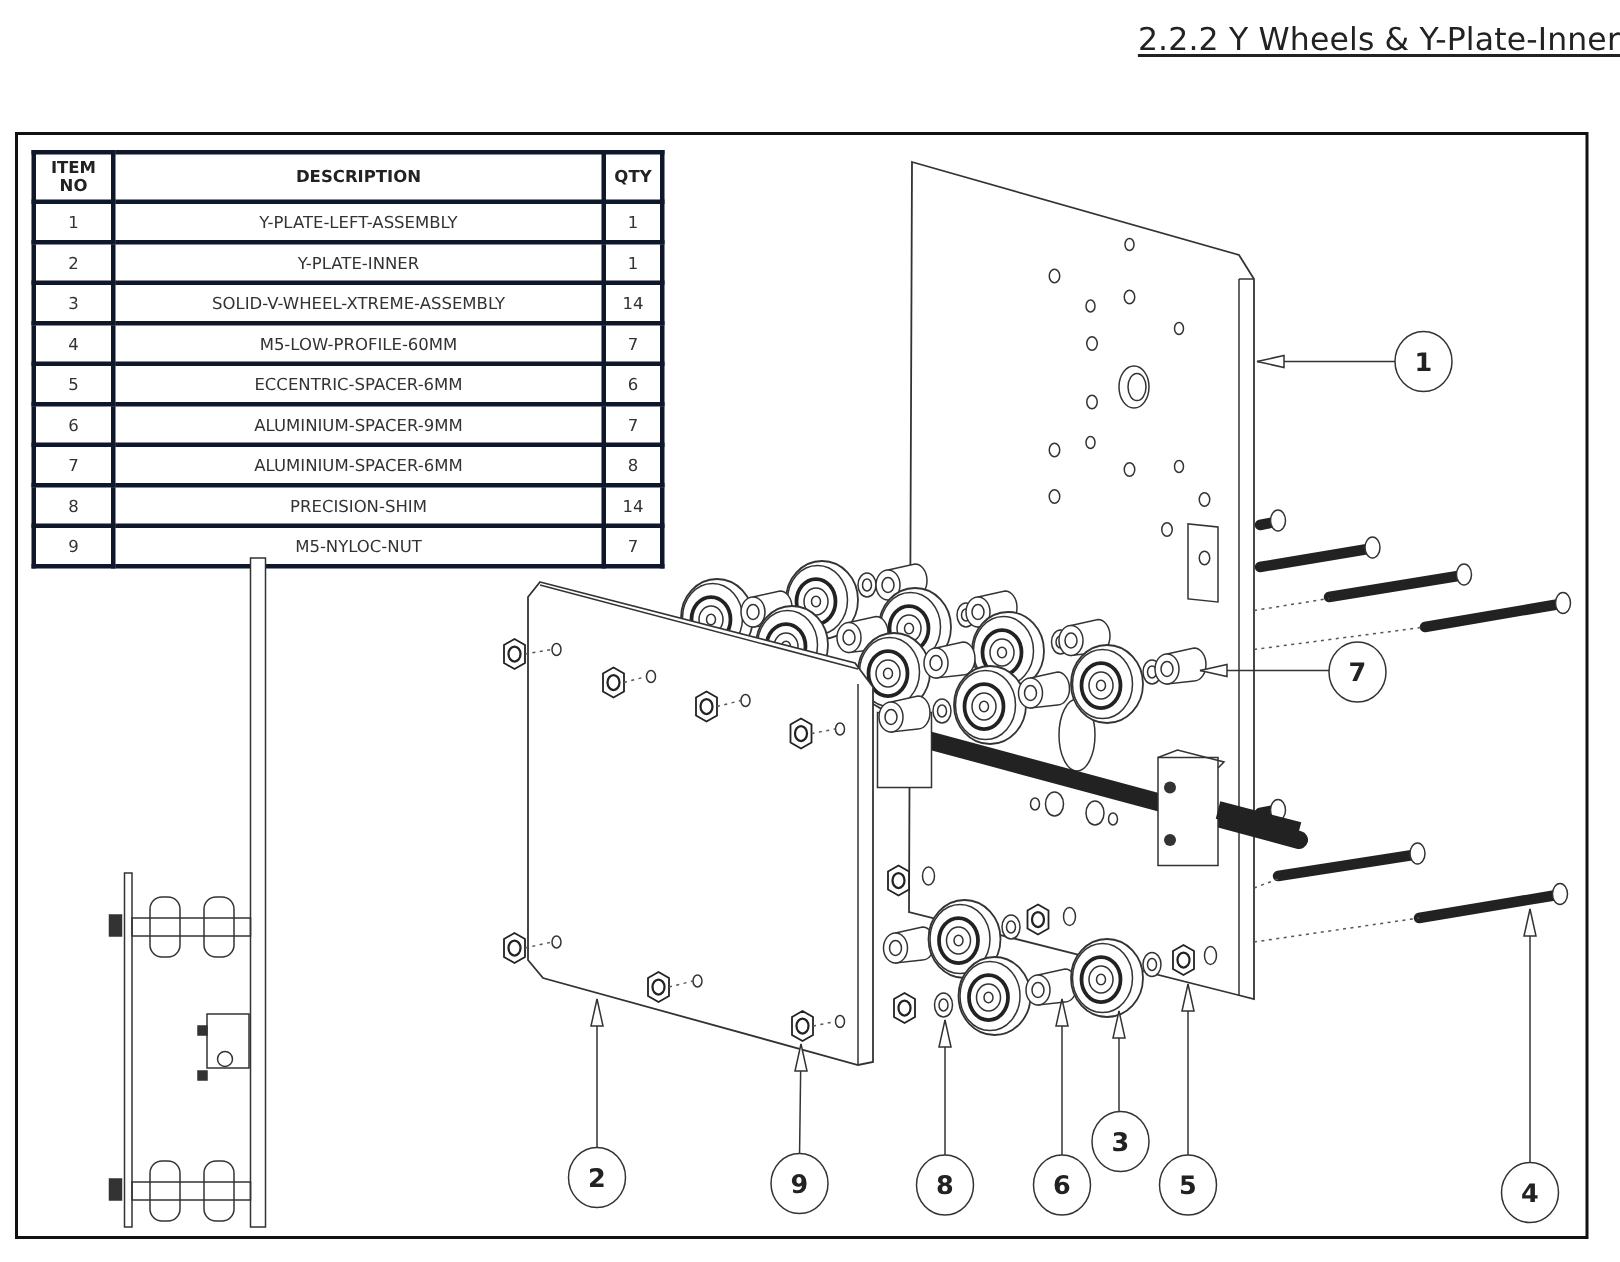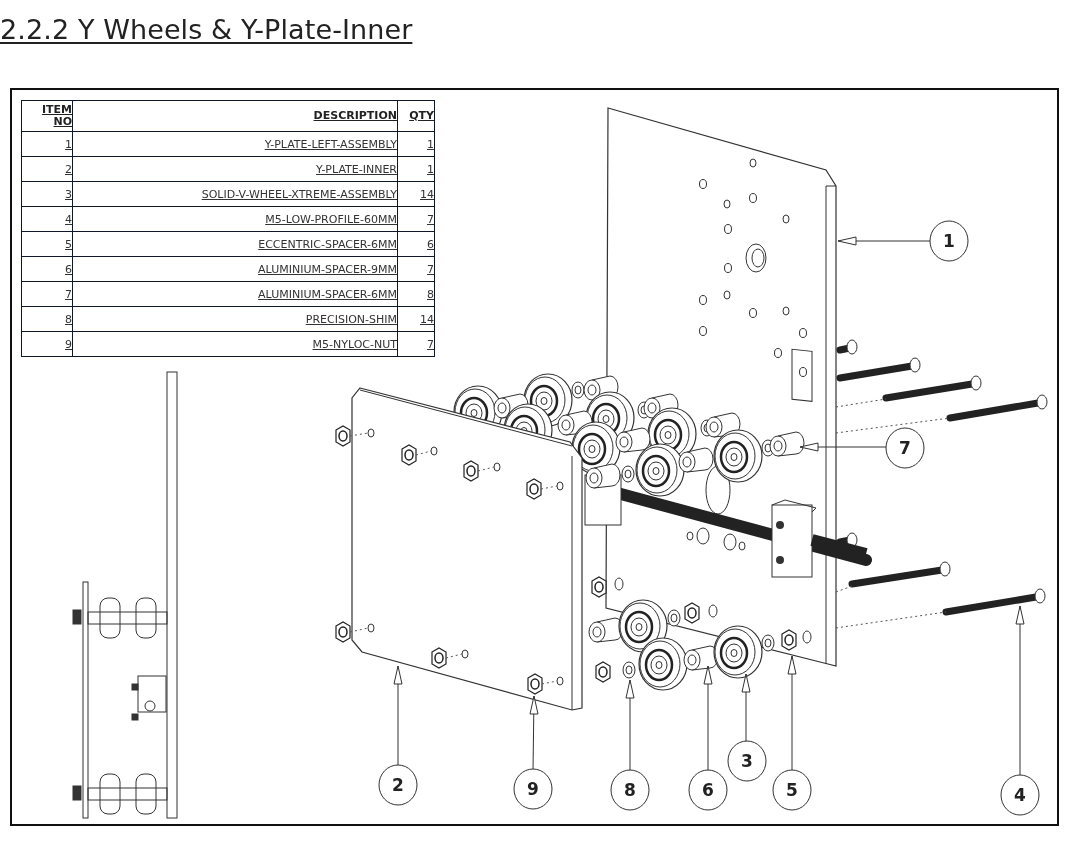--- a/index.html
+++ b/index.html
@@ -1,20 +1,20 @@
 <!DOCTYPE html>
 <html><head>
 <meta charset="utf-8">
 <style>
   html, body { margin: 0; padding: 0; background: #ffffff; }
   body { width: 1080px; height: 841px; position: relative; overflow: hidden; font-family: "DejaVu Sans", sans-serif; color: #1a1a1a; }
-  .title { position: absolute; left: 0; width: 1080px; top: 14px; text-align: left; font-family: "DejaVu Sans", sans-serif; font-size: 27px; text-decoration: underline; text-underline-offset: 3px; color: #222; letter-spacing: 0.1px; }
+  .title { position: absolute; left: 0; width: 1080px; top: 14px; text-align: right; font-family: "DejaVu Sans", sans-serif; font-size: 21px; text-decoration: underline; text-underline-offset: 3px; color: #222; letter-spacing: 0.1px; }
   .frame { position: absolute; left: 10px; top: 88px; width: 1049px; height: 738px; border: 2px solid #111; box-sizing: border-box; }
   table.bom { position: absolute; left: 21px; top: 100px; border-collapse: collapse; font-family: "DejaVu Sans", sans-serif; }
-  table.bom th, table.bom td { border: 1px solid #0f172a; text-align: right; padding: 0; color: #333; text-decoration: underline; }
+  table.bom th, table.bom td { border: 3px solid #0f172a; text-align: center; padding: 0; color: #333; }
   table.bom th { font-weight: bold; font-size: 11px; line-height: 12px; height: 30px; color: #222; }
   table.bom td { font-size: 11px; height: 24px; }
   table.bom .c1 { width: 50px; }
   table.bom .c2 { width: 324px; }
   table.bom .c3 { width: 36px; }
   svg.drawing { position: absolute; left: 0; top: 0; }
   .balloon-text { font-family: "DejaVu Sans", sans-serif; font-weight: bold; font-size: 17px; fill: #222; }
 </style>
 </head>
 <body>

